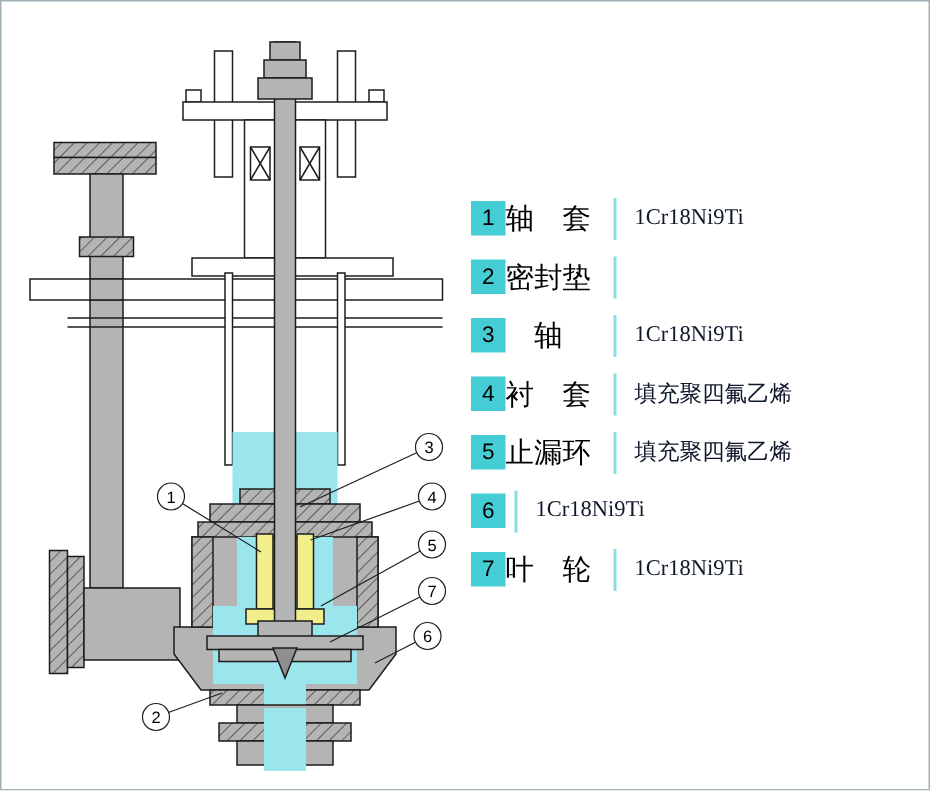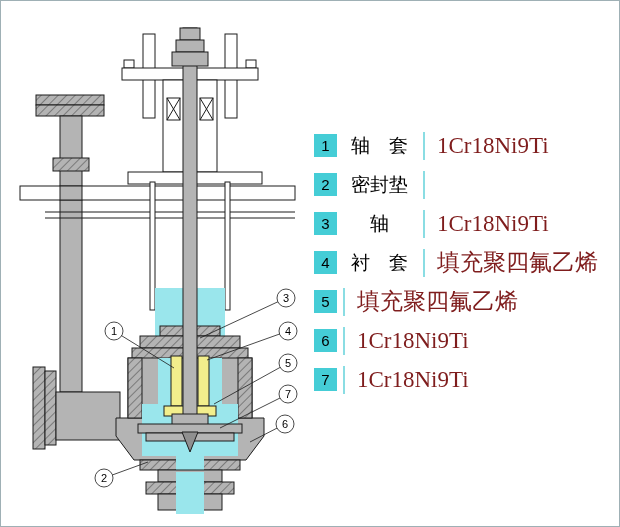--- a/index.html
+++ b/index.html
@@ -4,23 +4,23 @@
 <style>
   *{box-sizing:border-box;margin:0;padding:0}
   html,body{width:620px;height:527px;background:#fff;overflow:hidden}
   body{font-family:"Liberation Sans",sans-serif;position:relative}
   .frame{position:absolute;inset:0;border:1px solid #9fb0b5;background:#ffffff}
   svg.diagram{position:absolute;left:0;top:0}
   .legend{position:absolute;left:314px;top:126px;display:flex;flex-direction:column}
   .legend-row{display:flex;align-items:center;height:39px}
   .num-box{width:23px;height:23px;background:#45cdd6;color:#000;display:flex;
            align-items:center;justify-content:center;font-size:15px;flex:0 0 auto}
-  .part-name{margin-left:14px;width:66px;font-size:19px;color:#000;white-space:pre}
+  .part-name{width:66px;font-size:19px;color:#000;white-space:pre}
   .divider{width:2px;height:28px;background:#8adde3;margin:0 12px 0 6px;flex:0 0 auto}
-  .material{font-family:"Liberation Serif","DejaVu Serif",serif;font-size:23px;color:#7f1d1d;white-space:nowrap}
+  .material{font-family:"Liberation Serif","DejaVu Serif",serif;font-size:15px;color:#0f172a;white-space:nowrap}
 </style>
 </head>
 <body>
 
 <div class="frame"></div>
 
 <svg class="diagram" width="620" height="527" viewBox="0 0 620 527">
   <defs>
     <pattern id="hg" width="6" height="6" patternUnits="userSpaceOnUse" patternTransform="rotate(45)">
       <rect width="6" height="6" fill="#b4b4b4"></rect>
@@ -173,29 +173,31 @@
 
   <div class="legend-row">
     <span class="num-box">4</span>
     <span class="part-name">衬　套</span>
     <span class="divider"></span>
     <span class="material">填充聚四氟乙烯</span>
   </div>
 
   <div class="legend-row">
     <span class="num-box">5</span>
+    <span class="part-name">止漏环</span>
     <span class="divider"></span>
     <span class="material">填充聚四氟乙烯</span>
   </div>
 
   <div class="legend-row">
     <span class="num-box">6</span>
     <span class="divider"></span>
     <span class="material">1Cr18Ni9Ti</span>
   </div>
 
   <div class="legend-row">
     <span class="num-box">7</span>
+    <span class="part-name">叶　轮</span>
     <span class="divider"></span>
     <span class="material">1Cr18Ni9Ti</span>
   </div>
 
 </div>
 
 </body></html>

